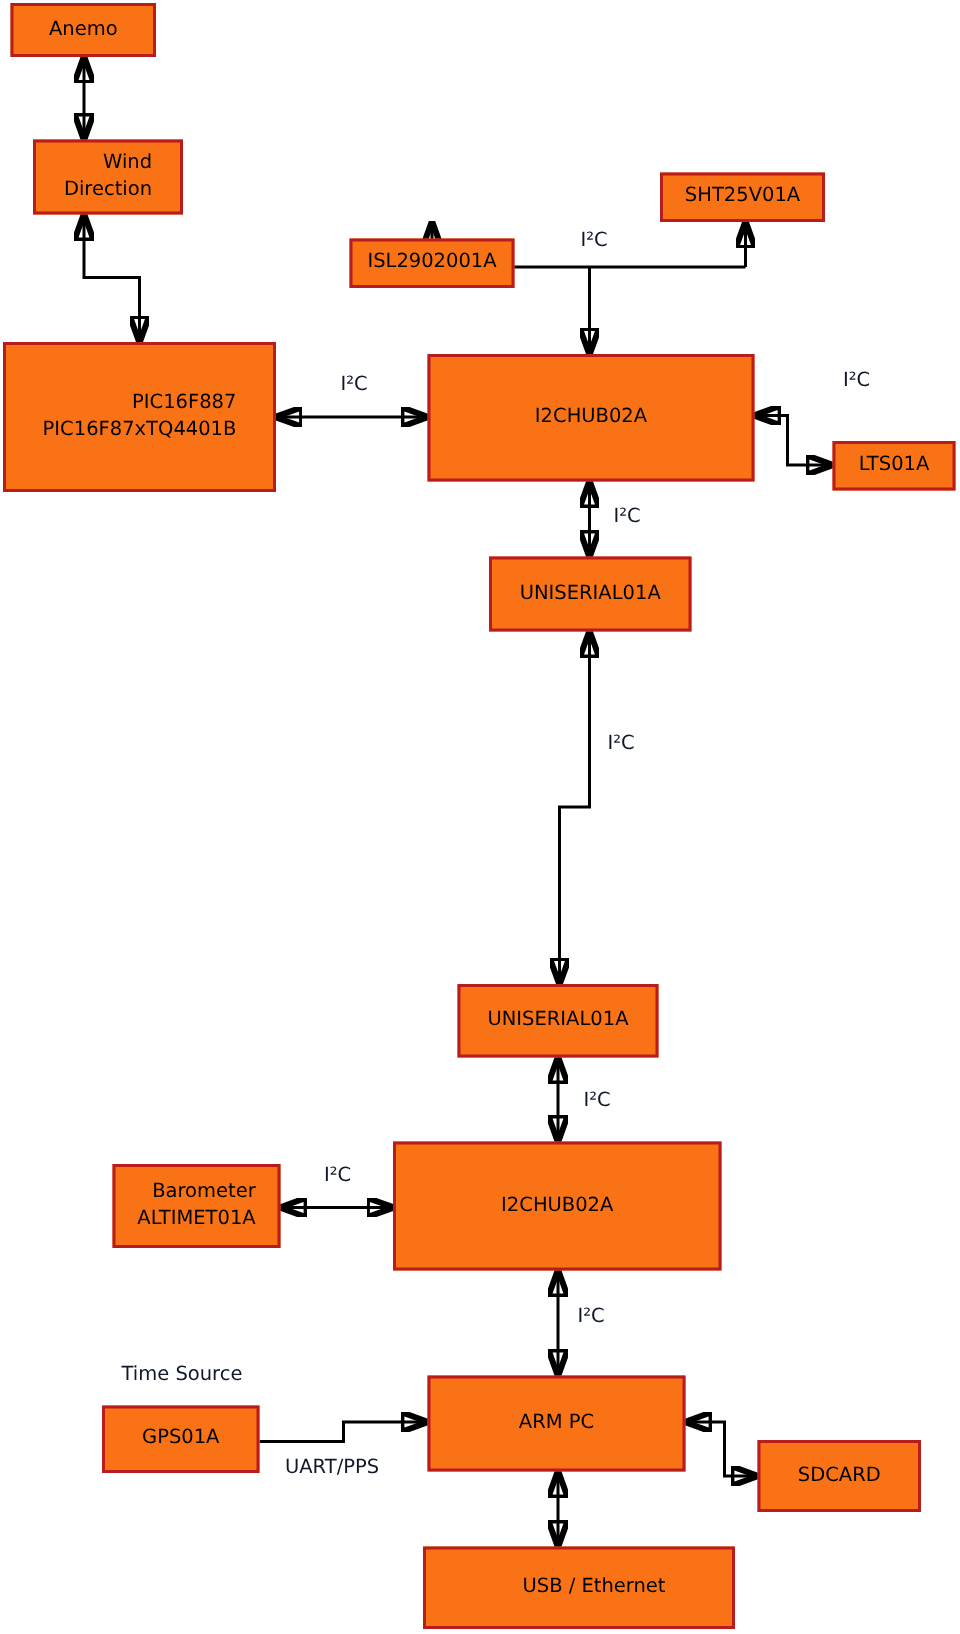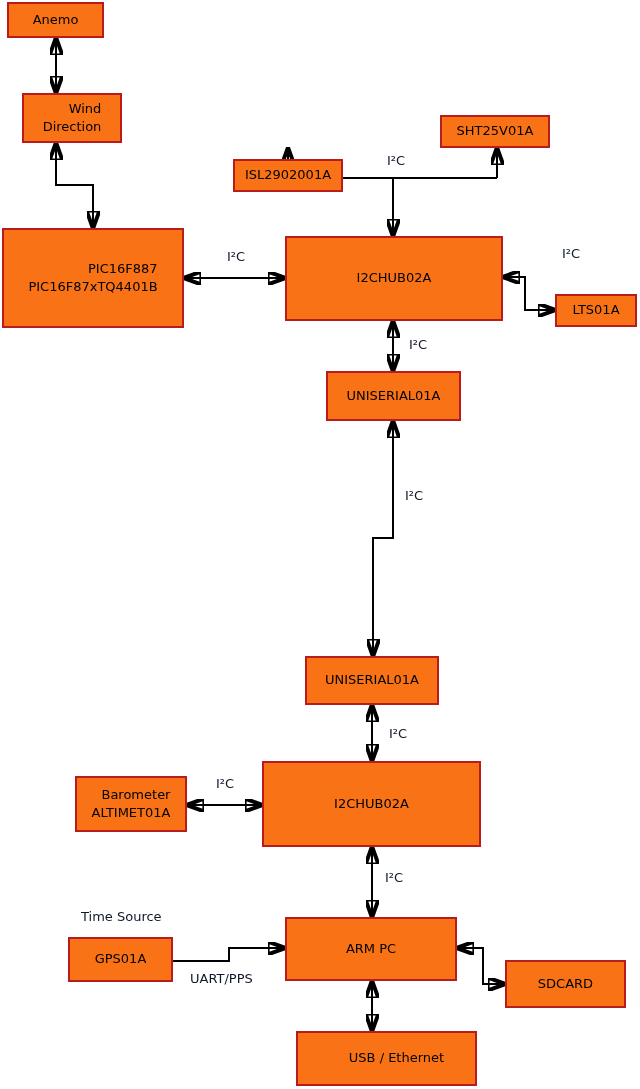--- a/index.html
+++ b/index.html
@@ -135,25 +135,25 @@
   </div>
 
   <div class="node" style="left:68px; top:937px; width:105px; height:45px;">
     <span class="node-label">GPS01A</span>
   </div>
 
   <div class="node" style="left:285px; top:917px; width:172px; height:64px;">
     <span class="node-label">ARM PC</span>
   </div>
 
-  <div class="node" style="left:505px; top:960px; width:121px; height:48px;">
+  <div class="node" style="left:505px; top:960px; width:109px; height:48px;">
     <span class="node-label">SDCARD</span>
   </div>
 
-  <div class="node" style="left:296px; top:1031px; width:181px; height:55px;padding-left:20px;">
+  <div class="node" style="left:282px; top:1031px; width:208px; height:55px;padding-left:20px;">
     <span class="node-label">USB / Ethernet</span>
   </div>
 
   <span class="edge-label" style="left:227px; top:249px;">I²C</span>
   <span class="edge-label" style="left:387px; top:153px;">I²C</span>
   <span class="edge-label" style="left:562px; top:246px;">I²C</span>
   <span class="edge-label" style="left:409px; top:337px;">I²C</span>
   <span class="edge-label" style="left:405px; top:488px;">I²C</span>
   <span class="edge-label" style="left:389px; top:726px;">I²C</span>
   <span class="edge-label" style="left:216px; top:776px;">I²C</span>

